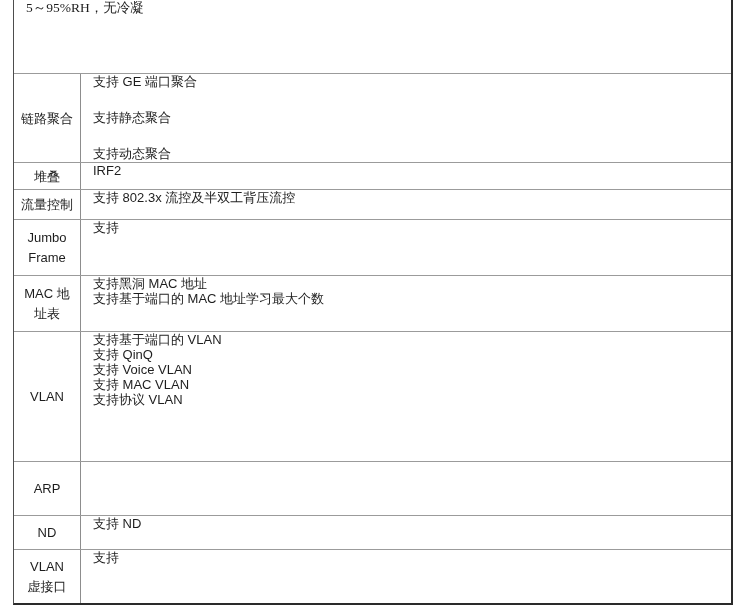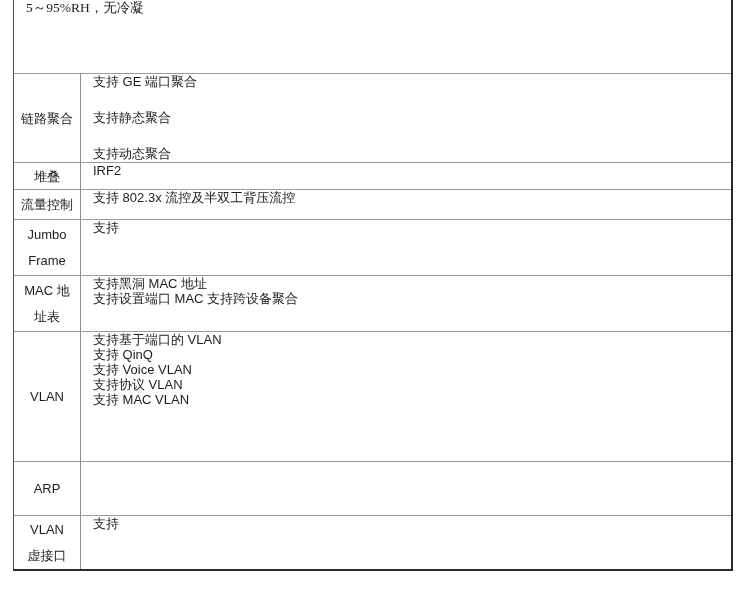--- a/index.html
+++ b/index.html
@@ -47,21 +47,21 @@
   .r6{height:56px;}
   .r7{height:130px;}
   .r8{height:54px;}
   .r9{height:34px;}
   .r10{height:53px;}
   .r1 .label{font-size:12.5px;line-height:16.5px;}
   .r1 .content .item{
     font-family:"Liberation Serif","DejaVu Serif",serif;
     font-size:13.5px;
   }
-  .r5 .label,.r6 .label,.r10 .label{line-height:26px;}
+  .r5 .label,.r6 .label,.r10 .label{line-height:20px;}
 </style>
 </head>
 <body>
 
 <div class="spec-table">
 
   <div class="row r1">
     <div class="cell content">
       <div class="item">5～95%RH，无冷凝</div>
     </div>
@@ -96,39 +96,45 @@
     <div class="cell content">
       <div class="item">支持</div>
     </div>
   </div>
 
   <div class="row r6">
     <div class="cell label">MAC 地
 址表</div>
     <div class="cell content gap-md">
       <div class="item">支持黑洞 MAC 地址</div>
-      <div class="item">支持设置端口 MAC 支持跨设备聚合</div>
+      <div class="item">支持基于端口的 MAC 地址学习最大个数</div>
     </div>
   </div>
 
   <div class="row r7">
     <div class="cell label">VLAN</div>
     <div class="cell content gap-md">
       <div class="item">支持基于端口的 VLAN</div>
       <div class="item">支持 QinQ</div>
       <div class="item">支持 Voice VLAN</div>
+      <div class="item">支持 MAC VLAN</div>
       <div class="item">支持协议 VLAN</div>
-      <div class="item">支持 MAC VLAN</div>
     </div>
   </div>
 
   <div class="row r8">
     <div class="cell label">ARP</div>
   </div>
 
+  <div class="row r9">
+    <div class="cell label">ND</div>
+    <div class="cell content">
+      <div class="item">支持 ND</div>
+    </div>
+  </div>
 
   <div class="row r10 last">
     <div class="cell label">VLAN
 虚接口</div>
     <div class="cell content">
       <div class="item">支持</div>
     </div>
   </div>
 
 </div>

